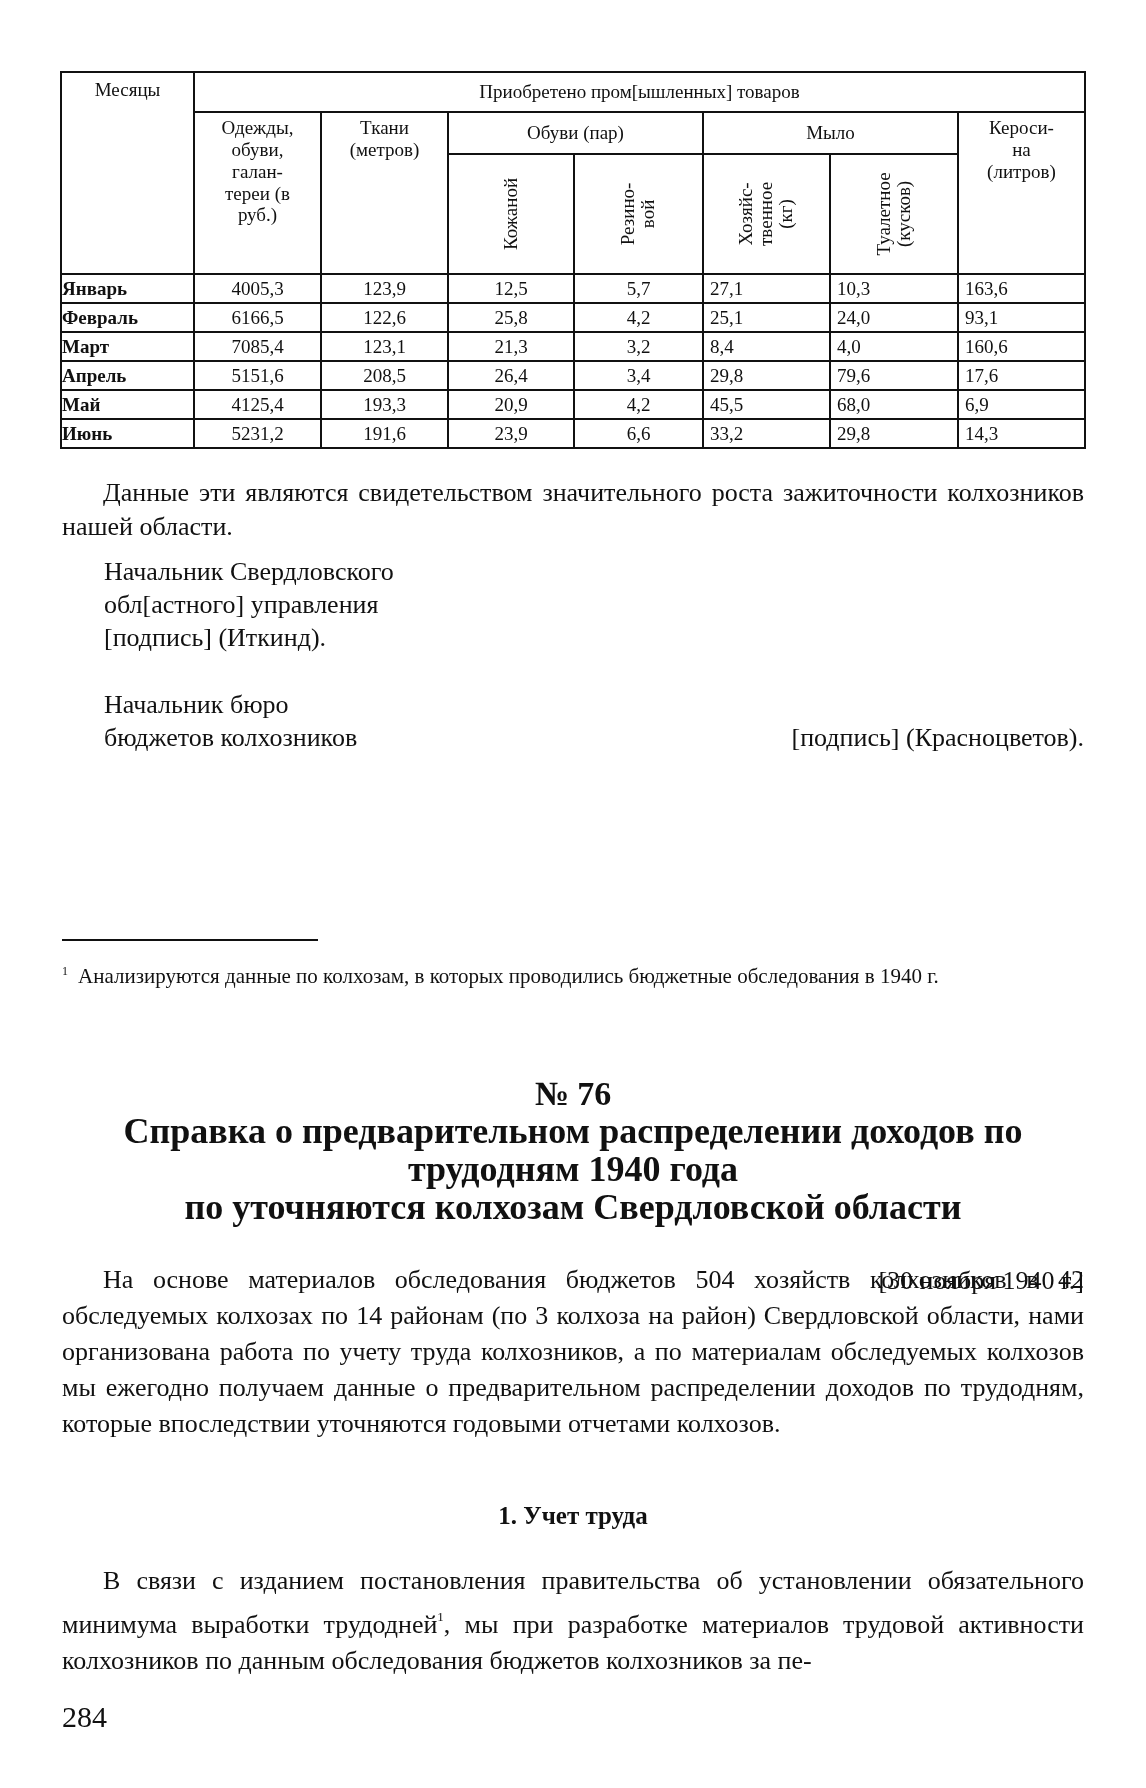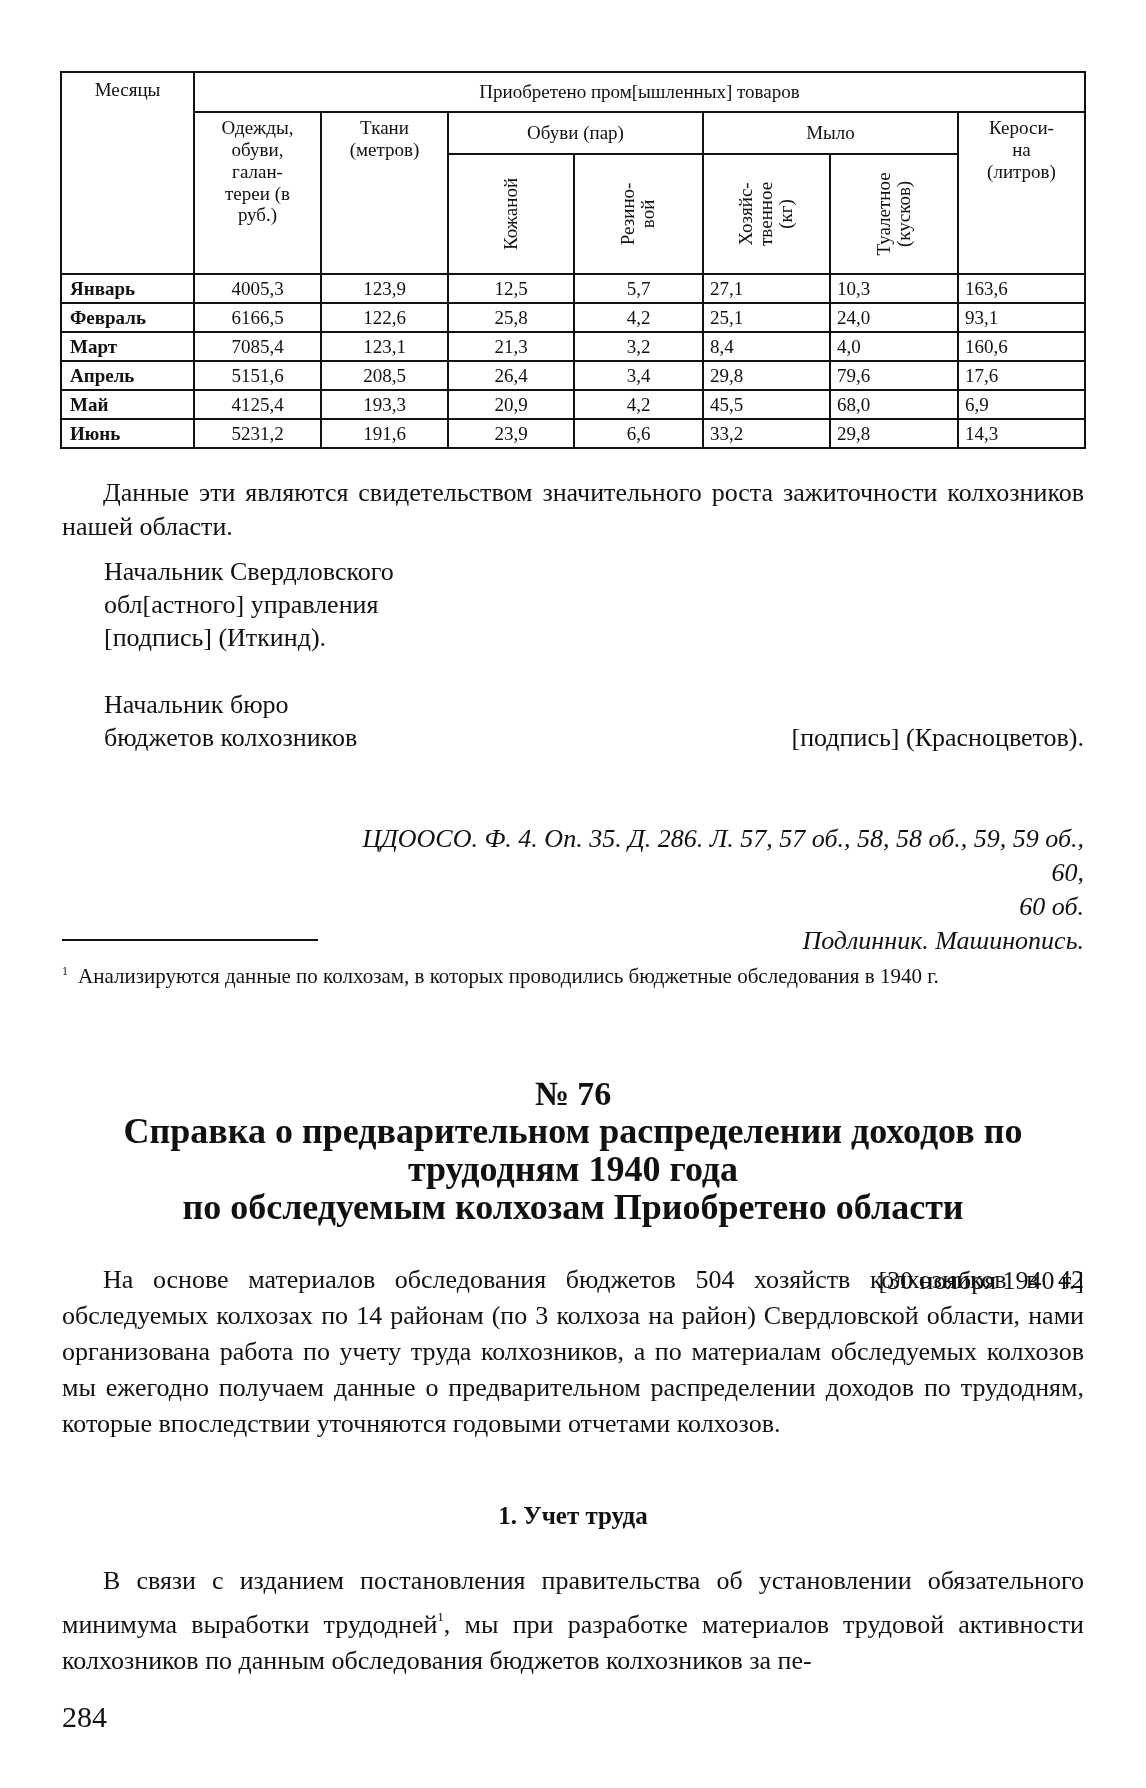--- a/index.html
+++ b/index.html
@@ -22,21 +22,21 @@
   table.stats th.h-top { height: 38px; vertical-align: middle; }
   table.stats th.h-mid { height: 40px; vertical-align: middle; }
   table.stats th.h-rot { height: 118px; padding: 0; vertical-align: middle; }
   table.stats th.month-head { padding-top: 6px; }
   table.stats th.tall { padding-top: 4px; }
   .rot {
     display: inline-block; transform: rotate(-90deg); white-space: nowrap;
     line-height: 1.05; text-align: center;
   }
   table.stats tbody td { height: 27px; vertical-align: middle; }
-  table.stats tbody td.month { text-align: left; padding-left: 8px; font-weight: bold; }
+  table.stats tbody td.month { text-align: left; padding-left: 0; font-weight: bold; }
   table.stats tbody td.num { text-align: center; }
   table.stats tbody td.num-r { text-align: left; }
 
   
   .para {
     position: absolute; left: 62px; width: 1022px; font-size: 26px; line-height: 34px;
     text-align: justify; transform-origin: left top;
   }
   .indent { text-indent: 41px; }
   .sig-block { position: absolute; left: 104px; width: 980px; font-size: 26px; line-height: 33px; }
@@ -208,35 +208,30 @@
   </div>
 
   <div class="sig-block" style="top:688px;">
     <div>Начальник бюро</div>
     <div class="sig-line">
       <span>бюджетов колхозников</span>
       <span>[подпись] (Красноцветов).</span>
     </div>
   </div>
 
-  <div class="source" style="top:822px;">
-    <div>ЦДООСО. Ф. 4. Оп. 35. Д. 286. Л.  57, 57 об., 58, 58 об., 59, 59 об., 60,</div>
-    <div>60 об.</div>
-    <div>Подлинник. Машинопись.</div>
-  </div>
 
   <div class="fn-rule"></div>
   <div class="footnote">
     <sup>1</sup><span>Анализируются данные по колхозам, в которых проводились бюджетные обследования в 1940 г.</span>
   </div>
 
   <div class="doc-no">№  76</div>
   <div class="doc-title">
     <div>Справка о предварительном распределении доходов по трудодням 1940  года</div>
-    <div>по обследуемым колхозам Приобретено области</div>
+    <div>по уточняются колхозам Свердловской области</div>
   </div>
   <div class="doc-date">[30  ноября 1940  г.]</div>
 
   <div class="para indent" style="top:1262px; line-height:36px;">На основе материалов обследования бюджетов 504 хозяйств колхозников в 42 обследуемых колхозах по 14  районам (по 3  колхоза на район) Свердловской области, нами организована работа по учету труда колхозников, а по материалам обследуемых колхозов мы ежегодно получаем данные о предварительном распределении доходов по трудодням, которые впоследствии уточняются годовыми отчетами колхозов.</div>
 
   <div class="section-head">1. Учет труда</div>
 
   <div class="para indent" style="top:1563px; line-height:36px;"><span>В связи с изданием постановления правительства об установлении обязательного минимума выработки трудодней</span><sup class="ref">1</sup><span>, мы при разработке материалов трудовой активности колхозников по данным обследования бюджетов колхозников за пе-</span></div>
 
   <div class="page-num">284</div>

